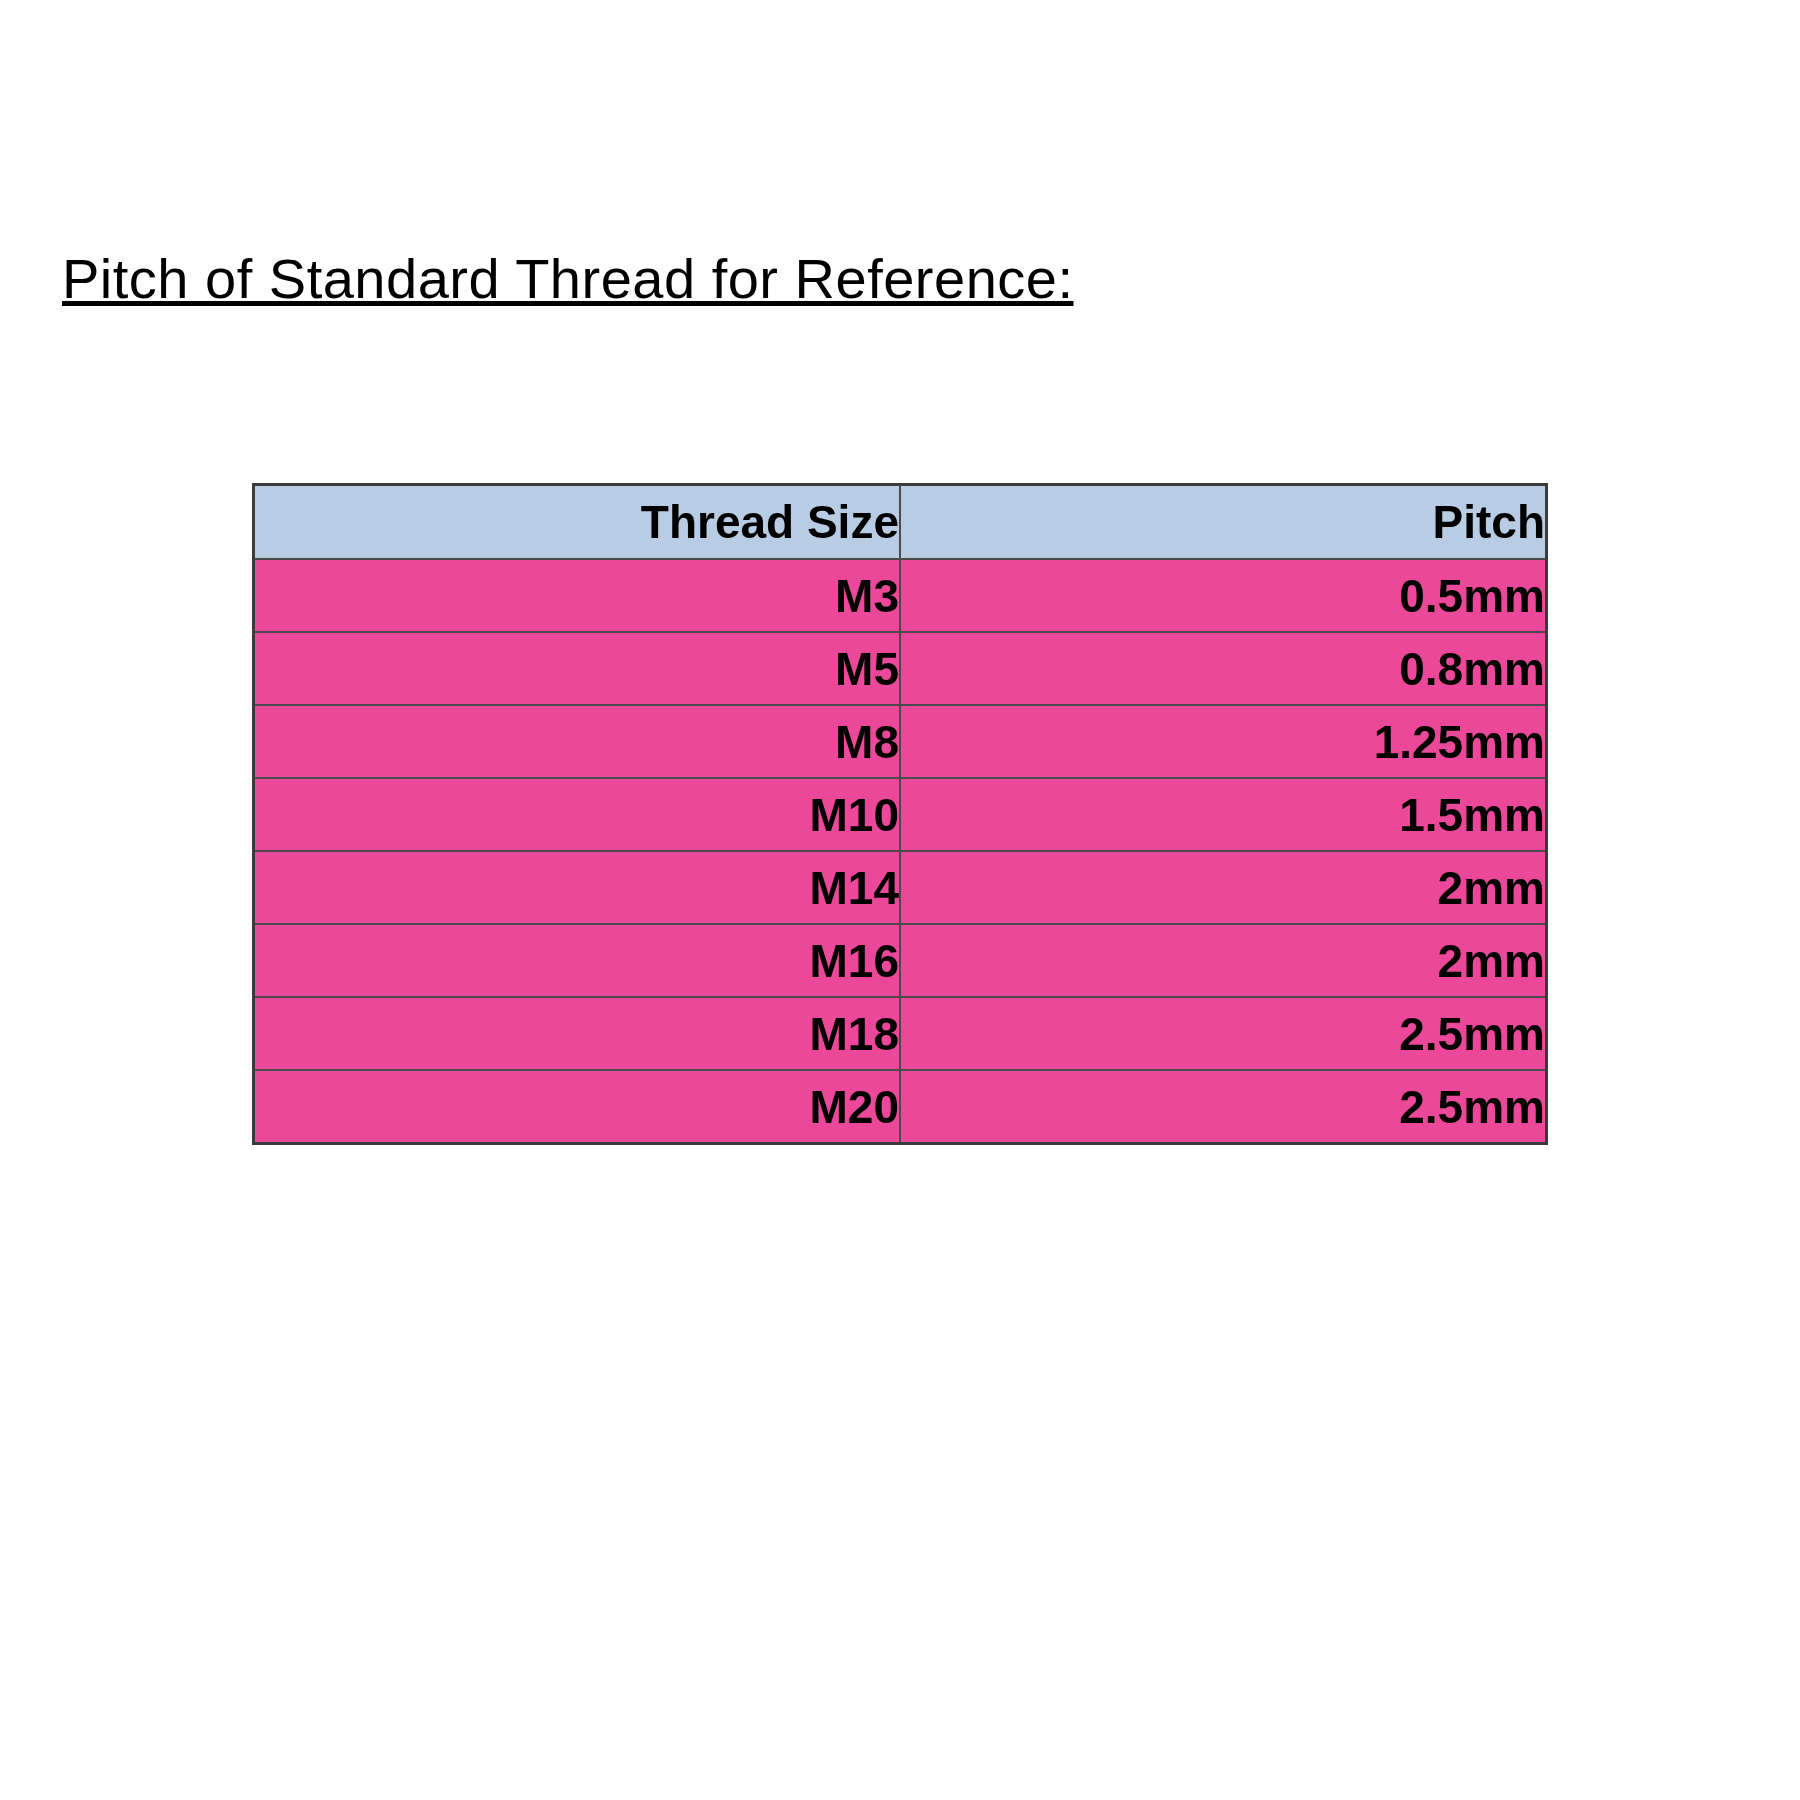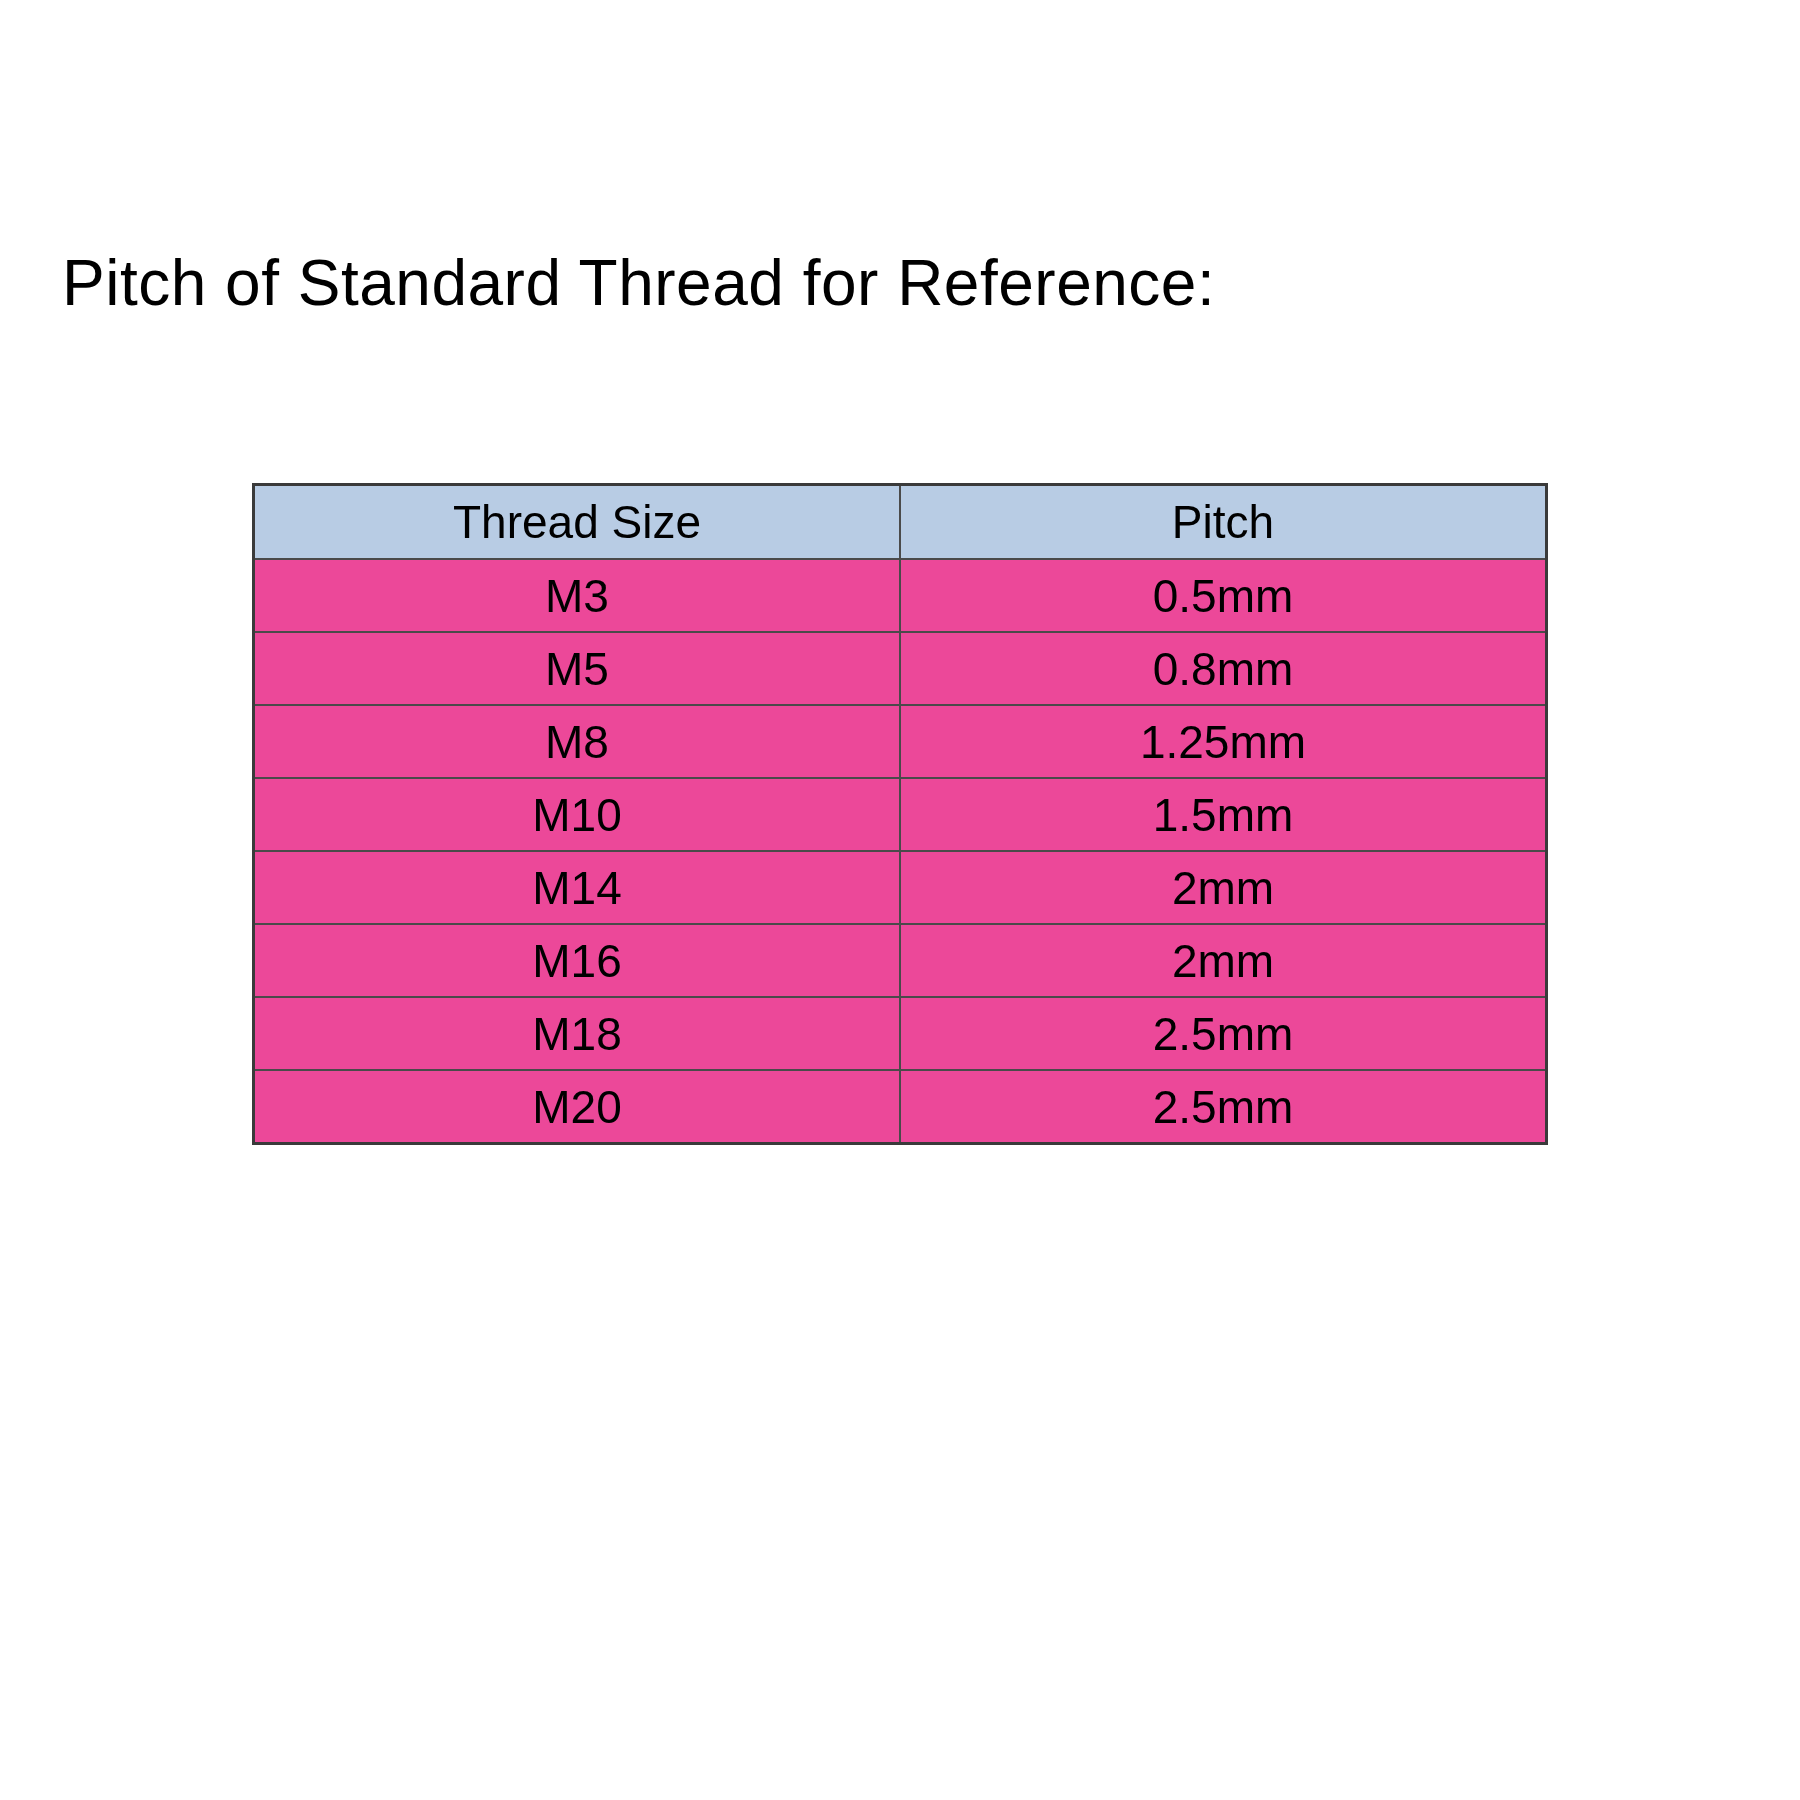--- a/index.html
+++ b/index.html
@@ -11,43 +11,44 @@
     height: 1800px;
     background: #ffffff;
     font-family: "Liberation Sans", sans-serif;
     position: relative;
     color: #000000;
   }
   .page-title {
     position: absolute;
     left: 62px;
     top: 246px;
-    font-size: 64px;
+    font-size: 56px;
     font-weight: 400;
     letter-spacing: 0.5px;
     color: #000000;
     white-space: nowrap;
     margin: 0;
+    text-decoration: underline;
   }
   table.ref-table {
     position: absolute;
     left: 252px;
     top: 483px;
     width: 1296px;
     border-collapse: collapse;
     table-layout: fixed;
     border: 3px solid #3a3a3a;
   }
   table.ref-table th,
   table.ref-table td {
     border: 2px solid #4a4a4a;
-    text-align: center;
+    text-align: right;
     vertical-align: middle;
     font-size: 46px;
-    font-weight: 400;
+    font-weight: 700;
     padding: 0;
     overflow: hidden;
   }
   table.ref-table th {
     height: 72px;
     background: #b8cce4;
   }
   table.ref-table td {
     height: 71px;
     background: #ec4899;

